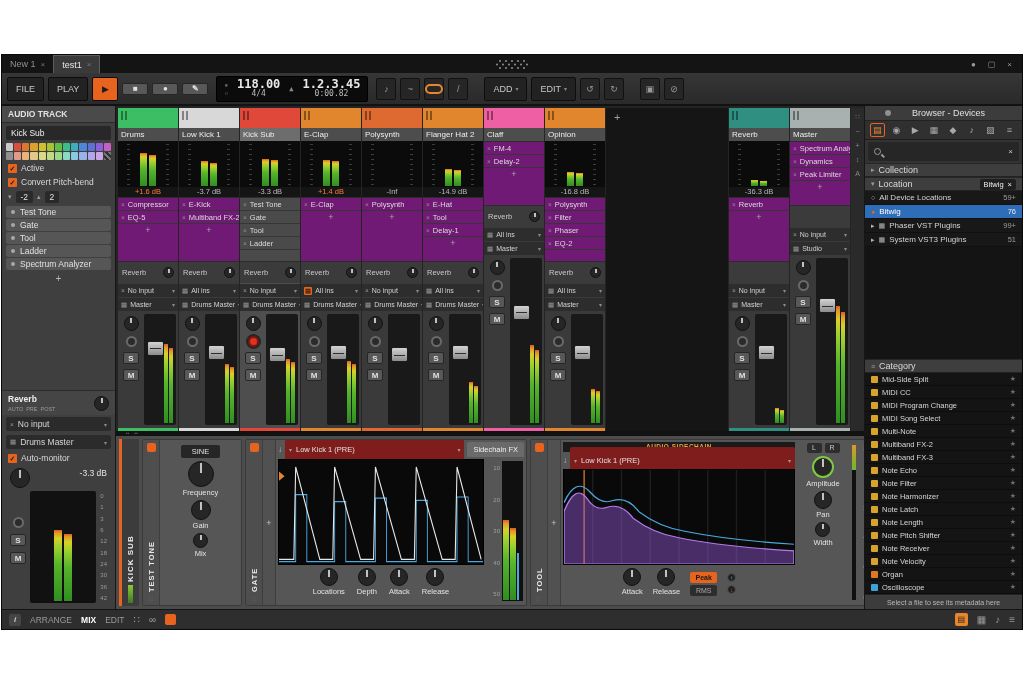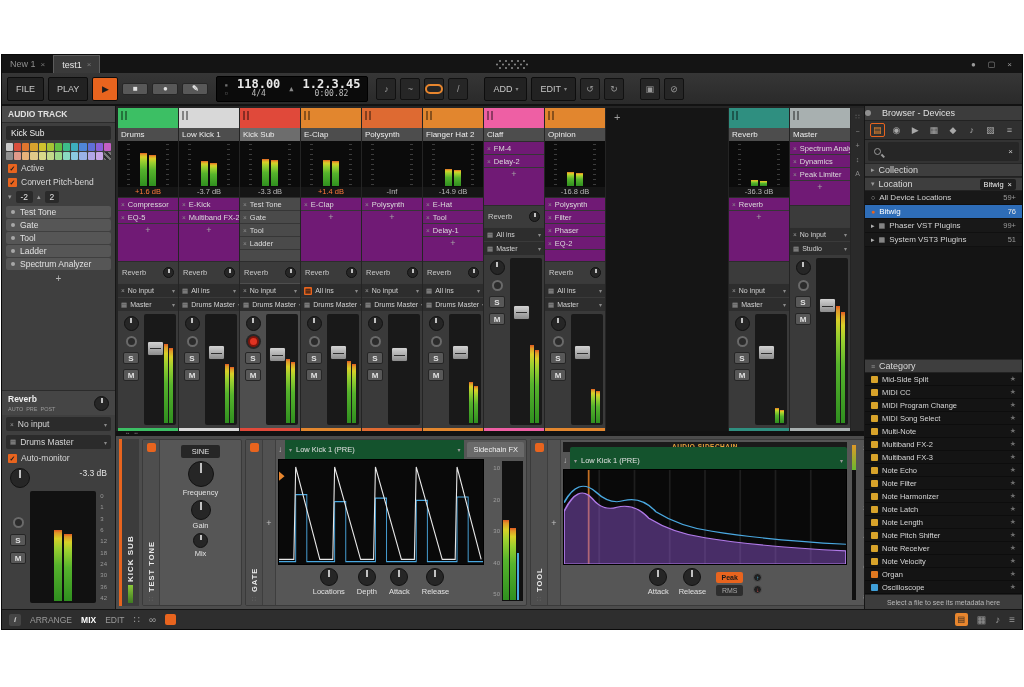--- a/index.html
+++ b/index.html
@@ -117,21 +117,21 @@
   .dev-side{width:17px;background:#4e4e4e;border-right:1px solid #3e3e3e;display:flex;flex-direction:column;align-items:center;padding:3px 0;gap:3px;flex:none;}
   .dev-power{width:9px;height:9px;background:#e8641e;border-radius:2px;flex:none;}
   .dev-grip{color:#7d7d7d;font-size:6px;}
   .dev-expand{width:13px;border-right:1px solid #3e3e3e;display:flex;align-items:center;justify-content:center;color:#c2c2c2;background:#515151;flex:none;}
   .tt-body{width:81px;display:flex;flex-direction:column;align-items:center;gap:3px;padding:5px 2px;}
   .tt-wave{background:#262626;color:#e0e0e0;font-size:7.5px;padding:2px 11px;border-radius:2px;}
   .kgroup{display:flex;flex-direction:column;align-items:center;gap:1px;color:#e2e2e2;font-size:7.5px;}
   .gate-body{width:250px;display:flex;flex-direction:column;}
   .dev-top{height:17px;display:flex;align-items:center;gap:3px;padding:2px 2px 0;}
   .sc-ic{color:#c2c2c2;font-size:8px;}
-  .sc-select{flex:1;background:#14532d;border-radius:2px;height:28px;display:flex;align-items:center;gap:4px;padding:0 4px;font-size:7.5px;color:#e2e2e2;white-space:nowrap;overflow:hidden;}
+  .sc-select{flex:1;background:#7f1d1d;border-radius:2px;height:28px;display:flex;align-items:center;gap:4px;padding:0 4px;font-size:7.5px;color:#e2e2e2;white-space:nowrap;overflow:hidden;}
   .sc-tab{background:#6a6a6a;height:15px;line-height:15px;padding:0 6px;font-size:7.5px;color:#f0f0f0;border-radius:2px 2px 0 0;flex:none;}
   .gmain{flex:1;display:flex;min-height:0;}
   .gleft{flex:1;display:flex;flex-direction:column;min-width:0;}
   .disp{flex:1;background:#090909;margin:2px;position:relative;border:1px solid #000;}
   .disp svg{position:absolute;inset:0;width:100%;height:100%;}
   .gknobs{height:38px;display:flex;align-items:flex-start;justify-content:center;gap:12px;padding:1px 0 2px;flex:none;}
   .gmeter{width:40px;display:flex;gap:2px;padding:4px 3px;flex:none;}
   .gm-scale{display:flex;flex-direction:column;justify-content:space-between;font-size:6px;color:#9f9f9f;text-align:right;width:11px;padding:4px 0;}
   .gm-bars{flex:1;background:#101010;display:flex;align-items:flex-end;gap:1px;padding:1px;}
   .gm-bars i{width:6px;}
@@ -150,21 +150,21 @@
   .lrrow{display:flex;gap:3px;}
   .lr{width:15px;height:10px;background:#2d2d2d;border-radius:2px;color:#c8c8c8;font-size:7px;line-height:10px;text-align:center;}
   .tscale{width:24px;display:flex;gap:2px;padding:5px 3px;flex:none;}
   .ts-bar{width:4px;background:#101010;display:flex;align-items:flex-start;}
   .ts-bar i{width:100%;height:16%;background:linear-gradient(to bottom,#e09828,#6ab82f);display:block;}
   .ts-nums{flex:1;display:flex;flex-direction:column;justify-content:space-between;font-size:6px;color:#9f9f9f;text-align:right;}
   .dp-rest{flex:1;background:#474747;border-radius:2px;}
 
   
   .browser{width:158px;background:#333;border-left:1px solid #161616;display:flex;flex-direction:column;flex:none;}
-  .br-header{height:15px;background:#3c3c3c;display:flex;align-items:center;gap:11px;padding:0 0;color:#e0e0e0;border-bottom:1px solid #222;flex:none;}
+  .br-header{height:15px;background:#3c3c3c;display:flex;align-items:center;gap:21px;padding:0 20px;color:#e0e0e0;border-bottom:1px solid #222;flex:none;}
   .br-dot{width:6px;height:6px;border-radius:50%;background:#8f8f8f;}
   .br-tabs{height:19px;display:flex;align-items:center;justify-content:space-between;padding:0 5px;background:#303030;border-bottom:1px solid #1d1d1d;flex:none;}
   .br-tab{width:15px;height:14px;display:flex;align-items:center;justify-content:center;color:#a8a8a8;font-size:9px;border-radius:2px;}
   .br-tab.on{border:1px solid #e8641e;color:#e8862e;}
   .br-search{height:19px;display:flex;align-items:center;gap:4px;padding:0 6px;background:#262626;margin:2px 3px;border-radius:2px;flex:none;}
   .mag{width:7px;height:7px;border:1.5px solid #9a9a9a;border-radius:50%;position:relative;flex:none;}
   .mag::after{content:"";position:absolute;left:6px;top:6px;width:4px;height:1.5px;background:#9a9a9a;transform:rotate(45deg);}
   .br-search input{flex:1;background:transparent;border:none;outline:none;color:#ddd;font-size:8px;min-width:0;}
   .br-x{color:#c8c8c8;font-size:8px;}
   .sect{height:14px;background:#3e3e3e;display:flex;align-items:center;gap:4px;padding:0 6px;color:#d8d8d8;border-top:1px solid #262626;border-bottom:1px solid #222;flex:none;}
@@ -1065,20 +1065,38 @@
                 <div class="prcol">
                   <div class="pr on">Peak</div>
                   <div class="pr off">RMS</div>
                 </div>
                 <div class="tccol">
                   <span class="tc" style="color:#4ac0e8">↑</span>
                   <span class="tc" style="color:#e05050">↓</span>
                 </div>
               </div>
             </div>
+            <div class="tright">
+              <div class="lrrow">
+                <span class="lr">L</span>
+                <span class="lr">R</span>
+              </div>
+              <div class="kgroup">
+                  <span class="knob k22 green"></span>
+                  <label>Amplitude</label>
+                </div>
+              <div class="kgroup">
+                  <span class="knob k18"></span>
+                  <label>Pan</label>
+                </div>
+              <div class="kgroup">
+                  <span class="knob k15"></span>
+                  <label>Width</label>
+                </div>
+            </div>
             <div class="tscale">
               <div class="ts-bar">
                   <i></i>
                 </div>
               <div class="ts-nums" id="tool-scale">
                   <span>20</span>
                   <span>0</span>
                   <span>20</span>
                   <span>40</span>
                   <span>60</span>

